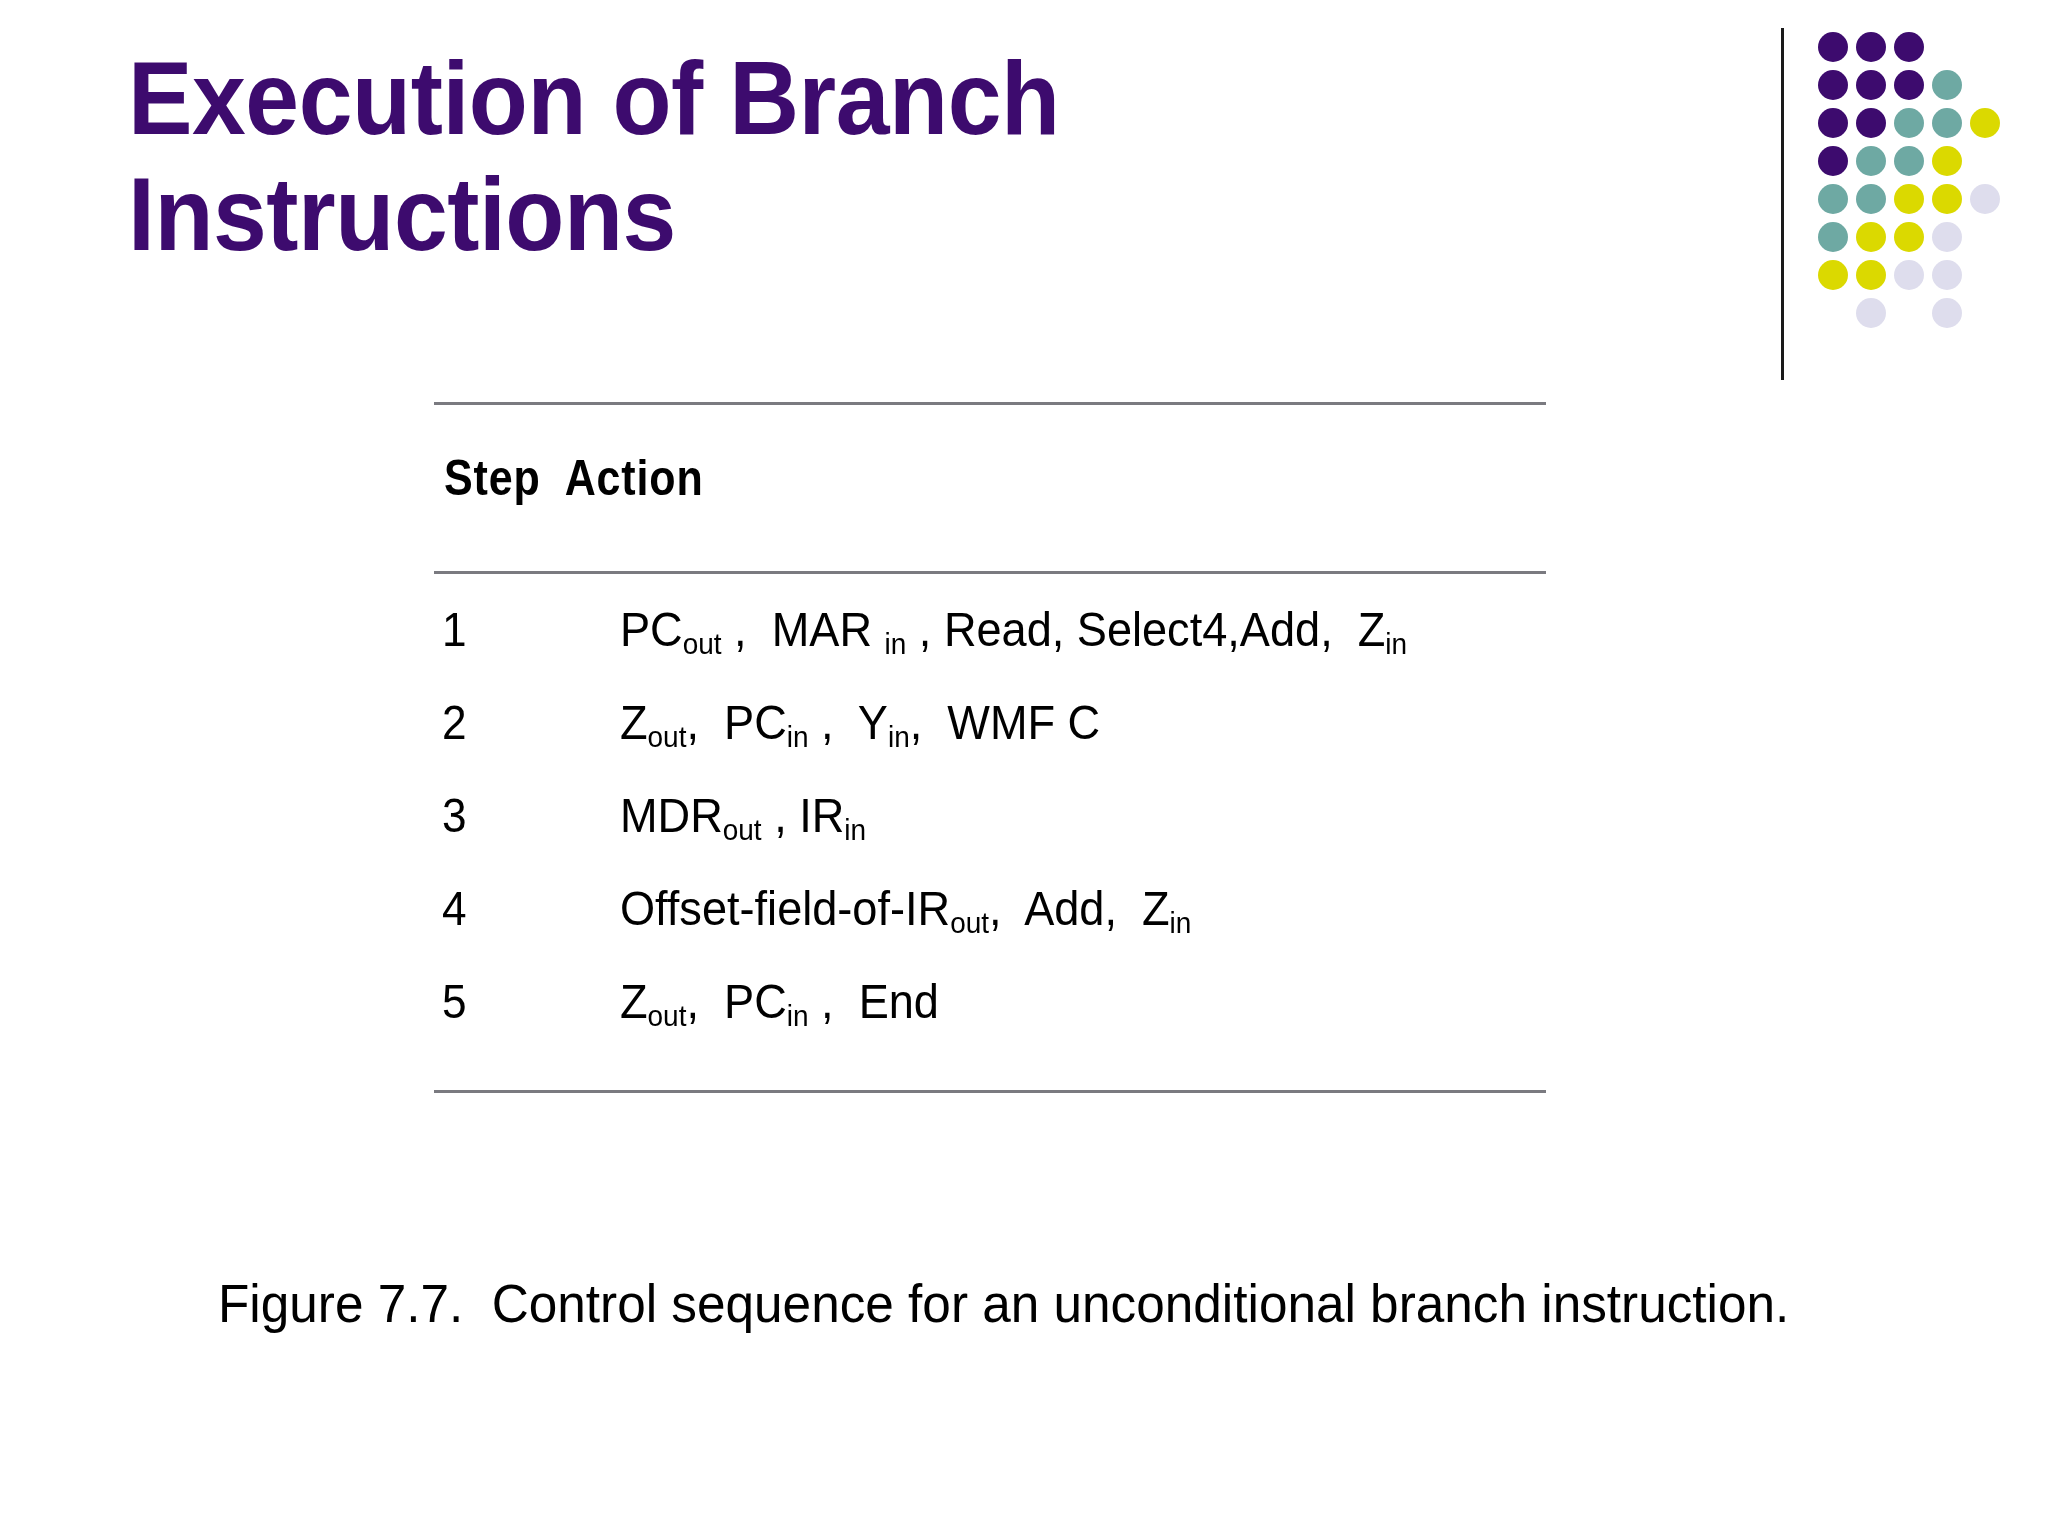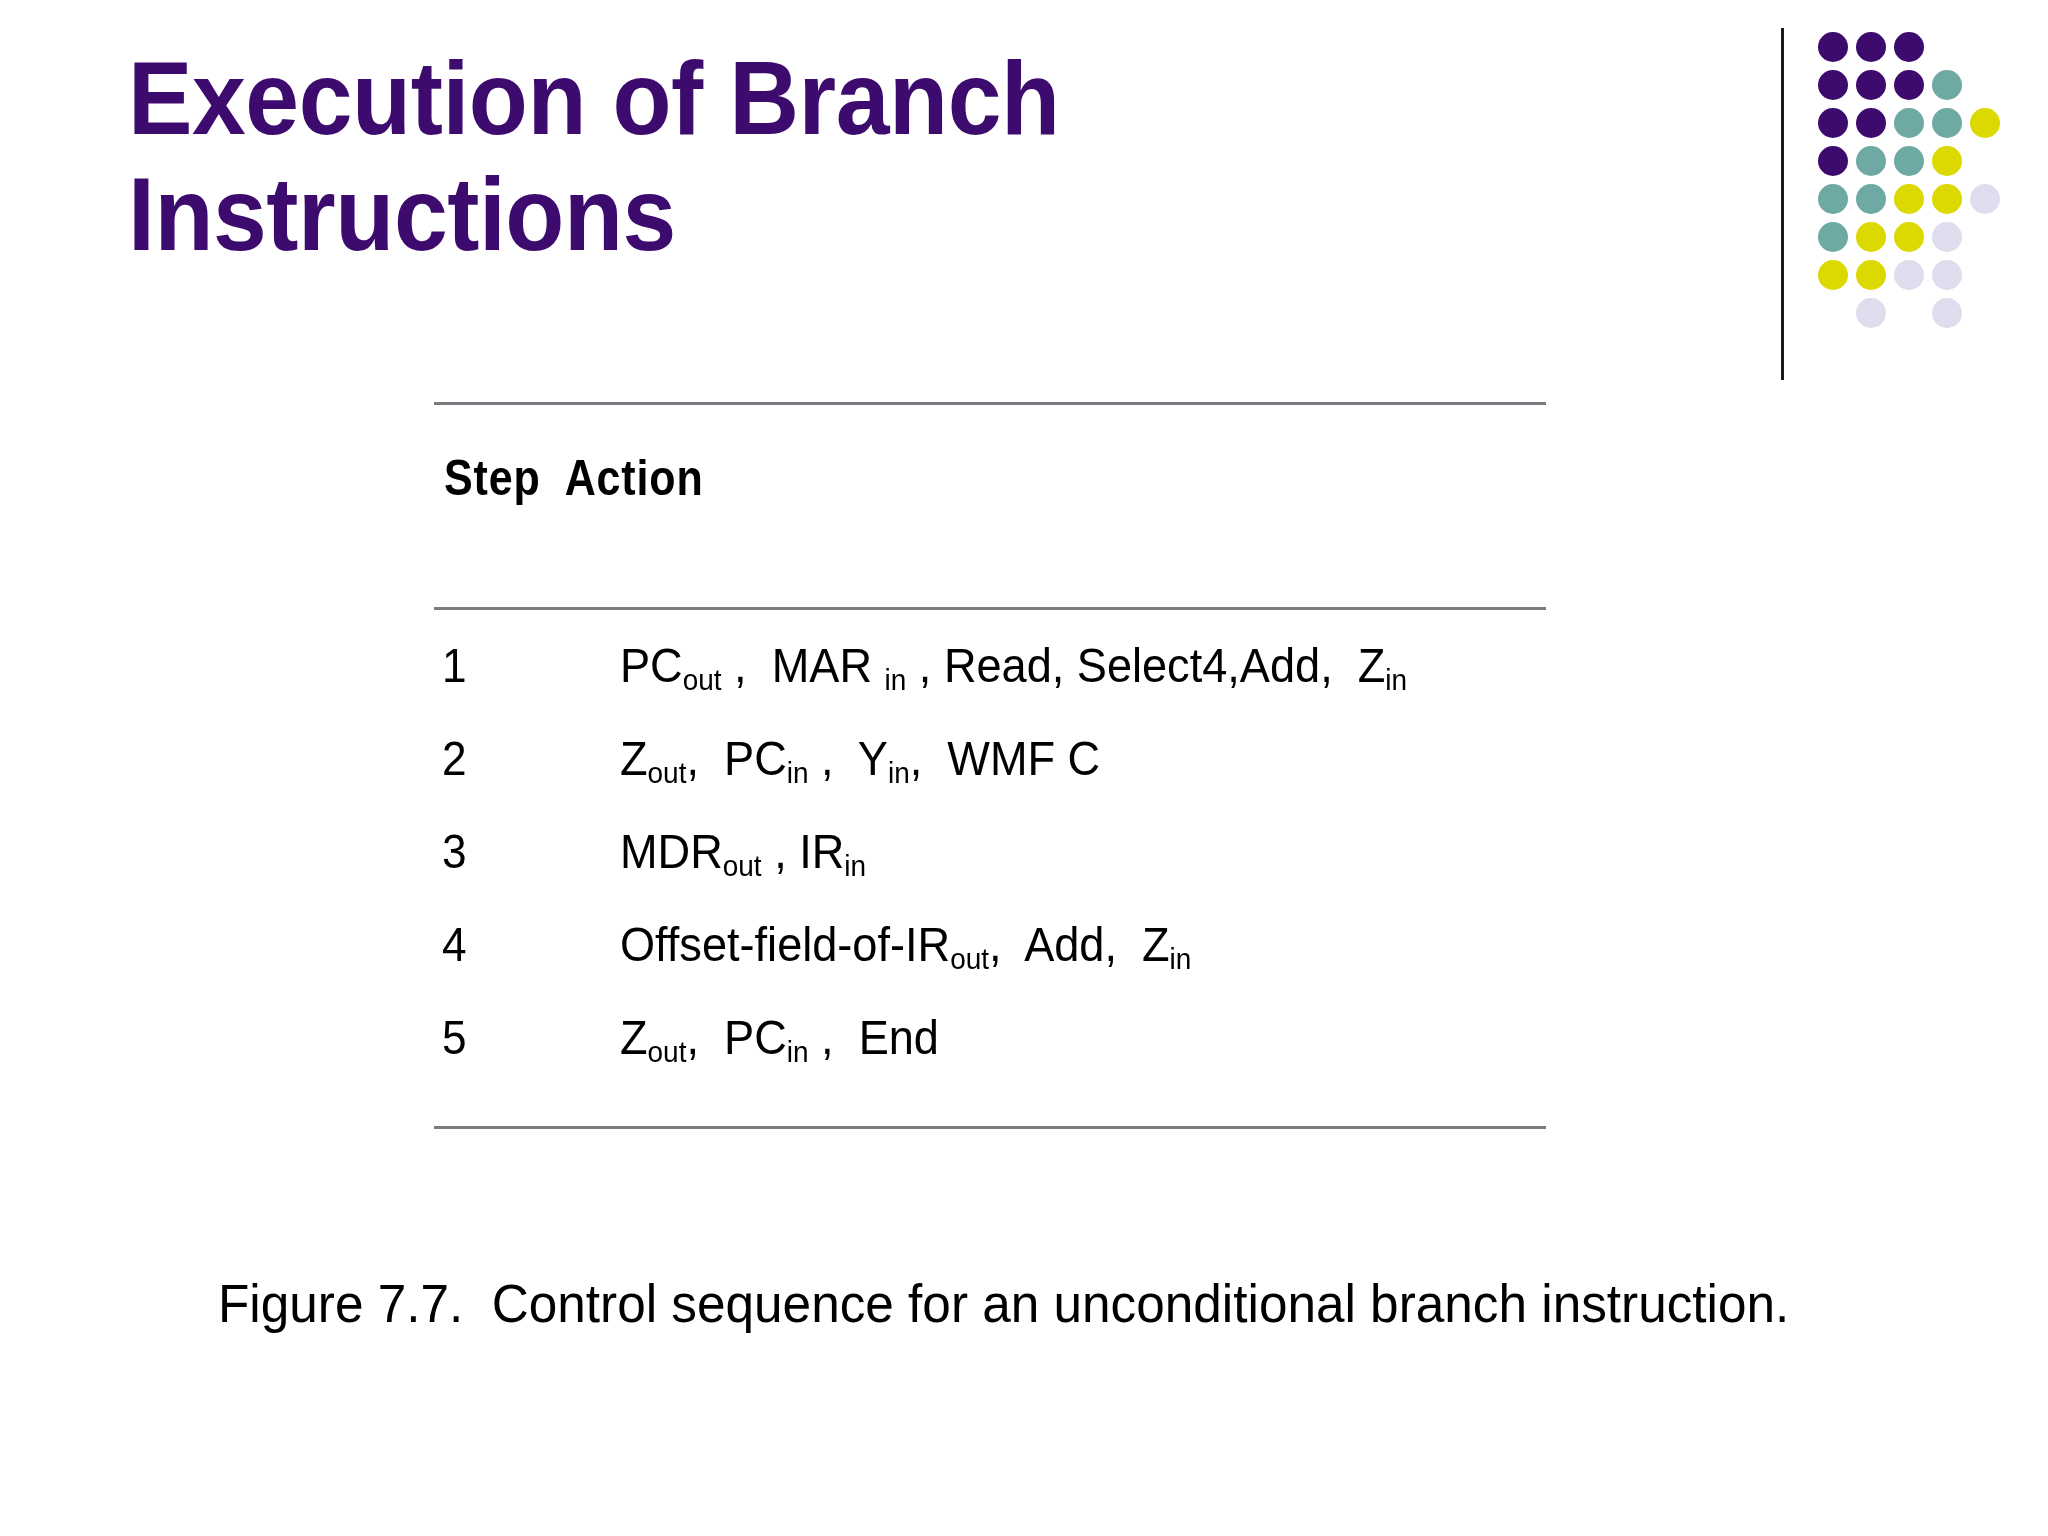--- a/index.html
+++ b/index.html
@@ -86,21 +86,21 @@
   .rule {
     width: 1112px;
     height: 3px;
     background: #7a7a80;
   }
   .rule.top     { margin-top: 6px; }
   .rule.mid     { margin-top: 0; }
   .rule.bottom  { margin-top: 0; }
 
   #header-row {
-    height: 202px;
+    height: 166px;
     position: relative;
   }
   #header-text {
     position: absolute;
     left: 10px;
     top: 44px;
     font-family: "Liberation Sans Narrow", "Liberation Sans", sans-serif;
     font-weight: bold;
     font-size: 50px;
     color: #000000;

